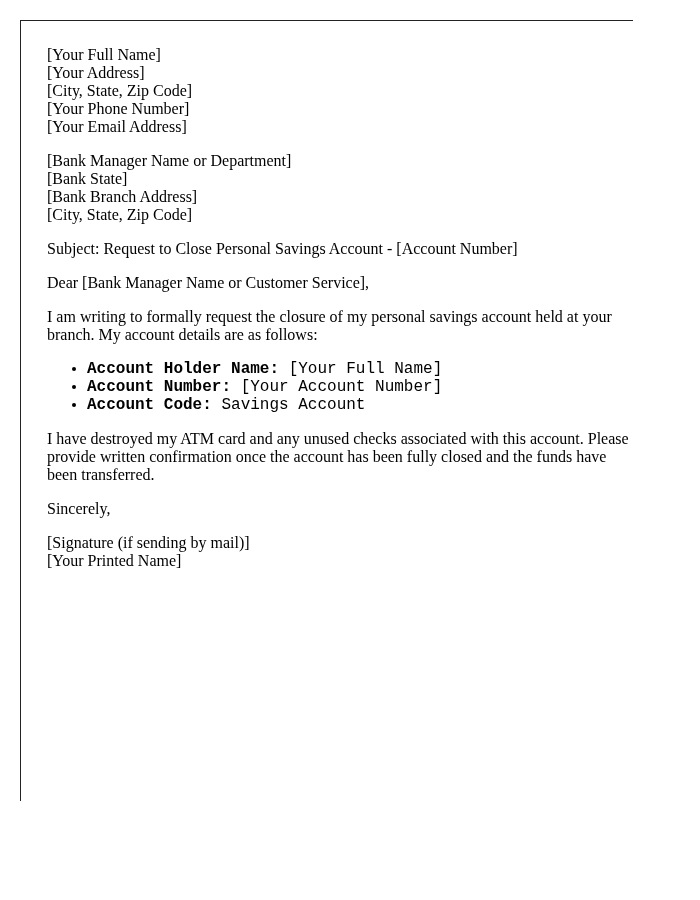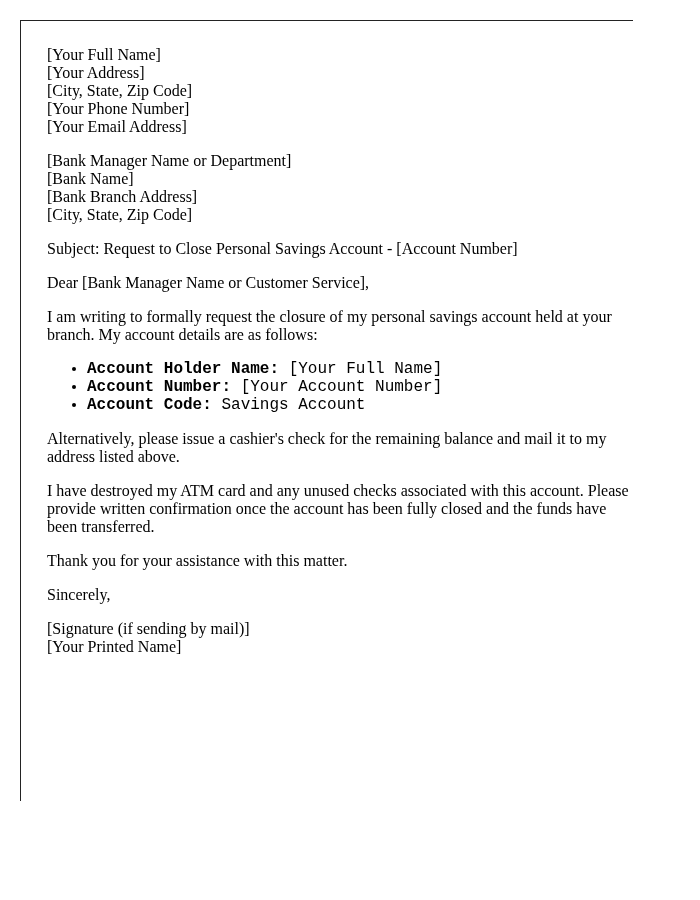--- a/index.html
+++ b/index.html
@@ -41,44 +41,42 @@
       <span>[Your Full Name]</span><br>
       <span>[Your Address]</span><br>
       <span>[City, State, Zip Code]</span><br>
       <span>[Your Phone Number]</span><br>
       <span>[Your Email Address]</span>
     </p>
 
 
     <p>
       <span>[Bank Manager Name or Department]</span><br>
-      <span>[Bank Name]</span><br>
+      <span>[Bank State]</span><br>
       <span>[Bank Branch Address]</span><br>
       <span>[City, State, Zip Code]</span>
     </p>
 
     <p class="bold">Subject: Request to Close Personal Savings Account - [Account Number]</p>
 
     <p>Dear [Bank Manager Name or Customer Service],</p>
 
     <p>I am writing to formally request the closure of my personal savings account held at your branch. My account details are as follows:</p>
 
     <ul>
       <li><strong>Account Holder Name:</strong><span> [Your Full Name]</span></li>
       <li><strong>Account Number:</strong><span> [Your Account Number]</span></li>
       <li><strong>Account Code:</strong><span> Savings Account</span></li>
     </ul>
 
 
 
-    <p>Alternatively, please issue a cashier's check for the remaining balance and mail it to my address listed above.</p>
 
     <p>I have destroyed my ATM card and any unused checks associated with this account. Please provide written confirmation once the account has been fully closed and the funds have been transferred.</p>
 
-    <p>Thank you for your assistance with this matter.</p>
 
     <p>Sincerely,</p>
 
     <p>
       <span>[Signature (if sending by mail)]</span><br>
       <span>[Your Printed Name]</span>
     </p>
 
   </div>
 </div>

